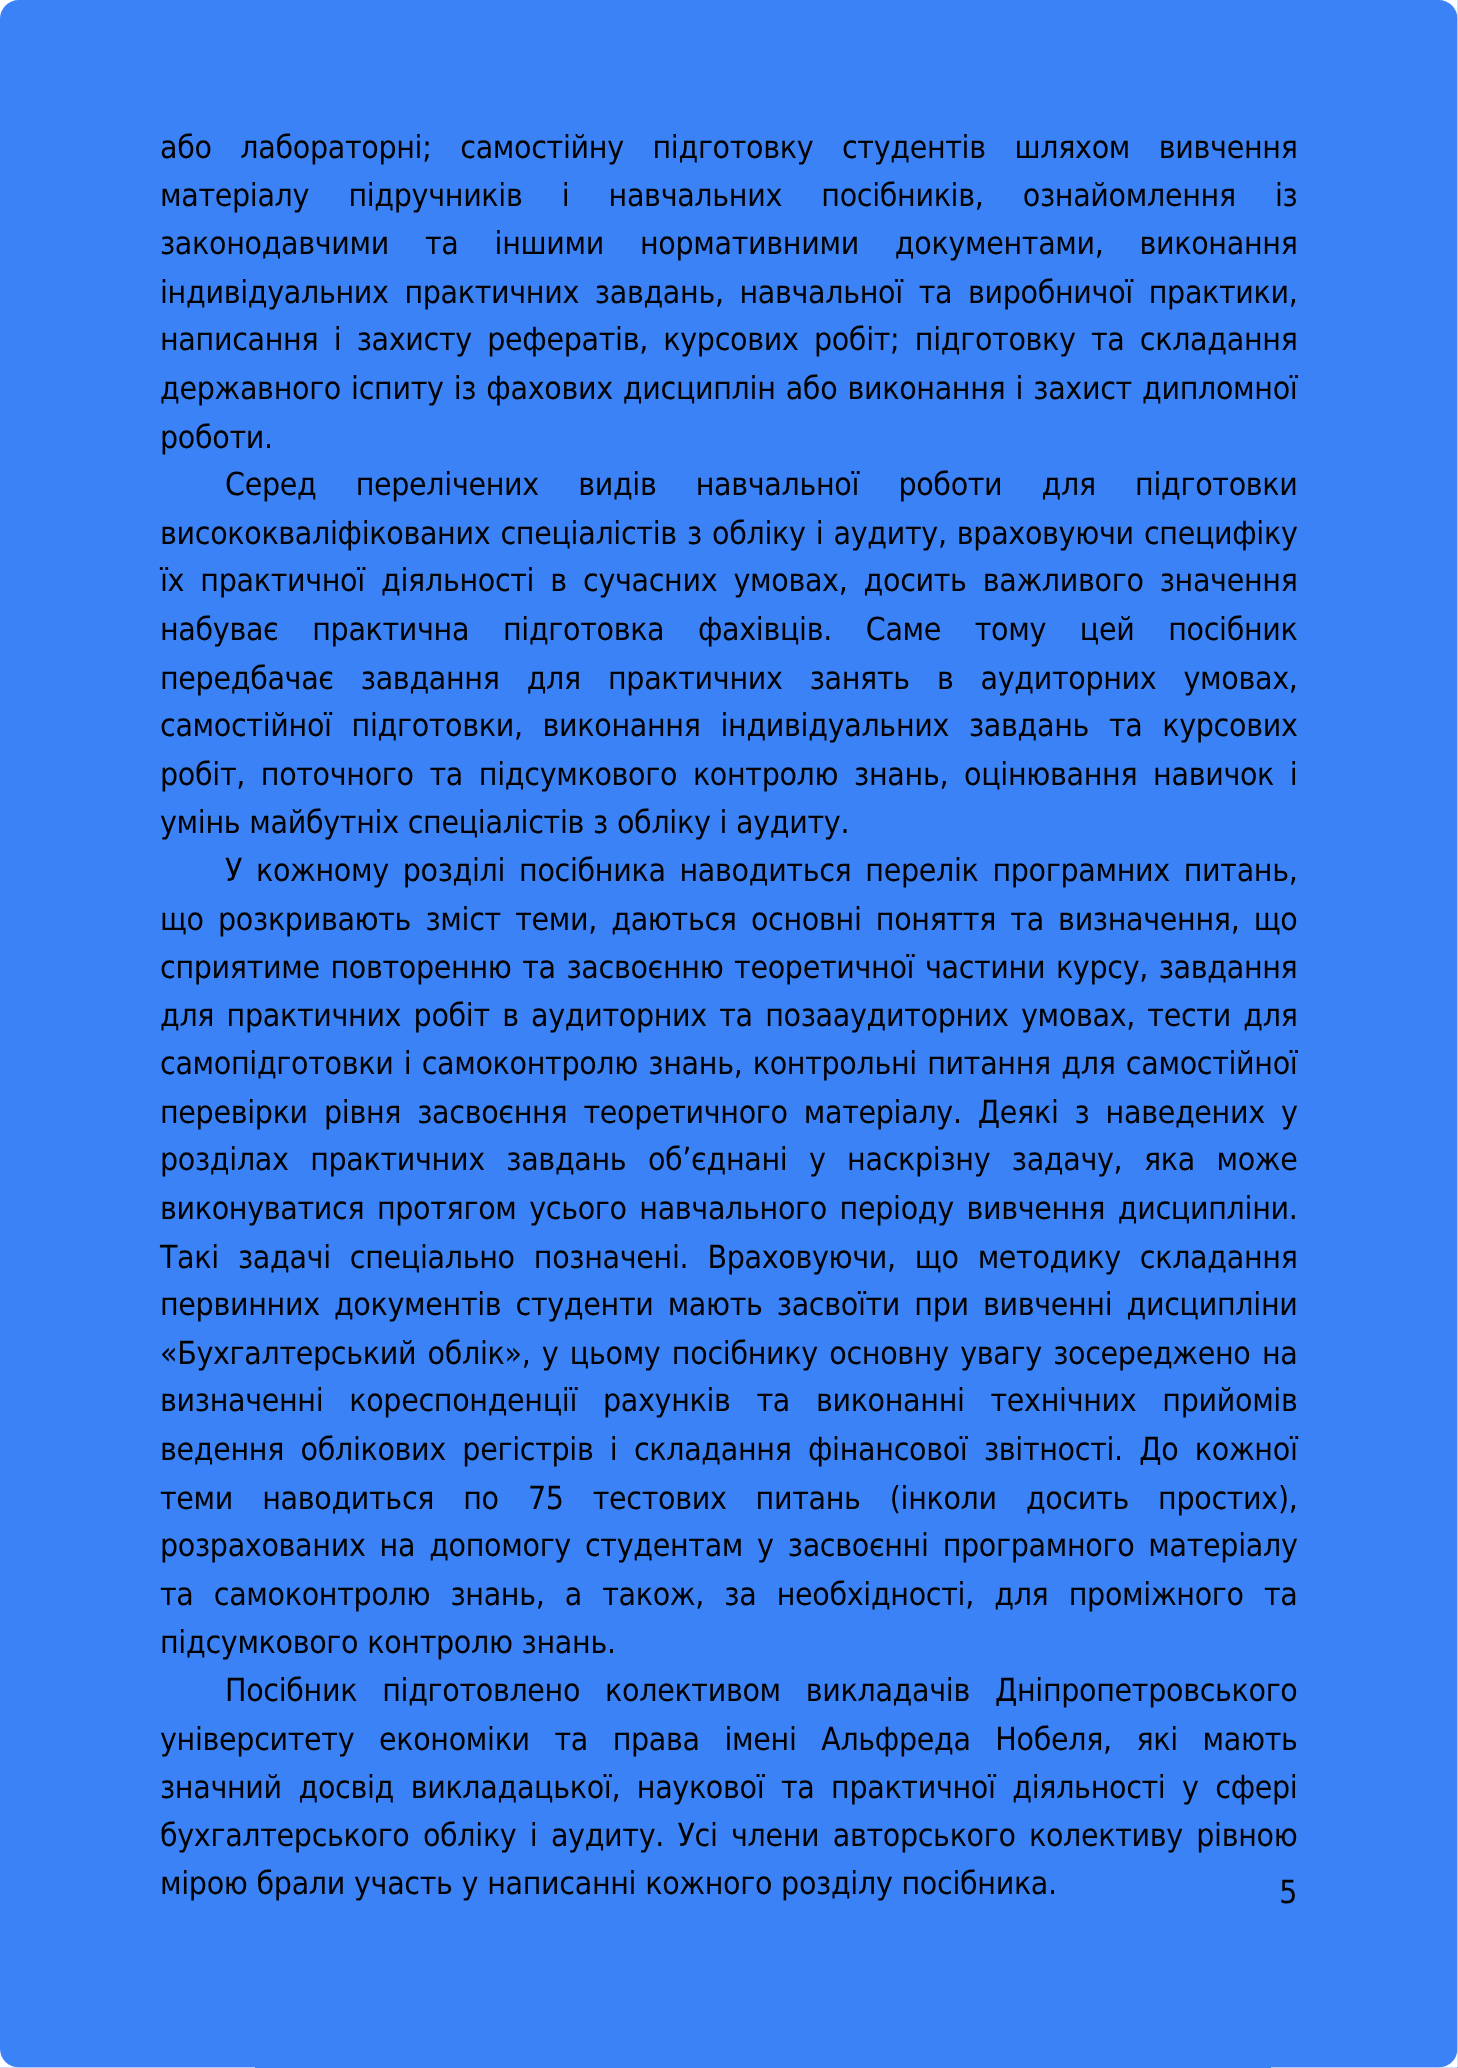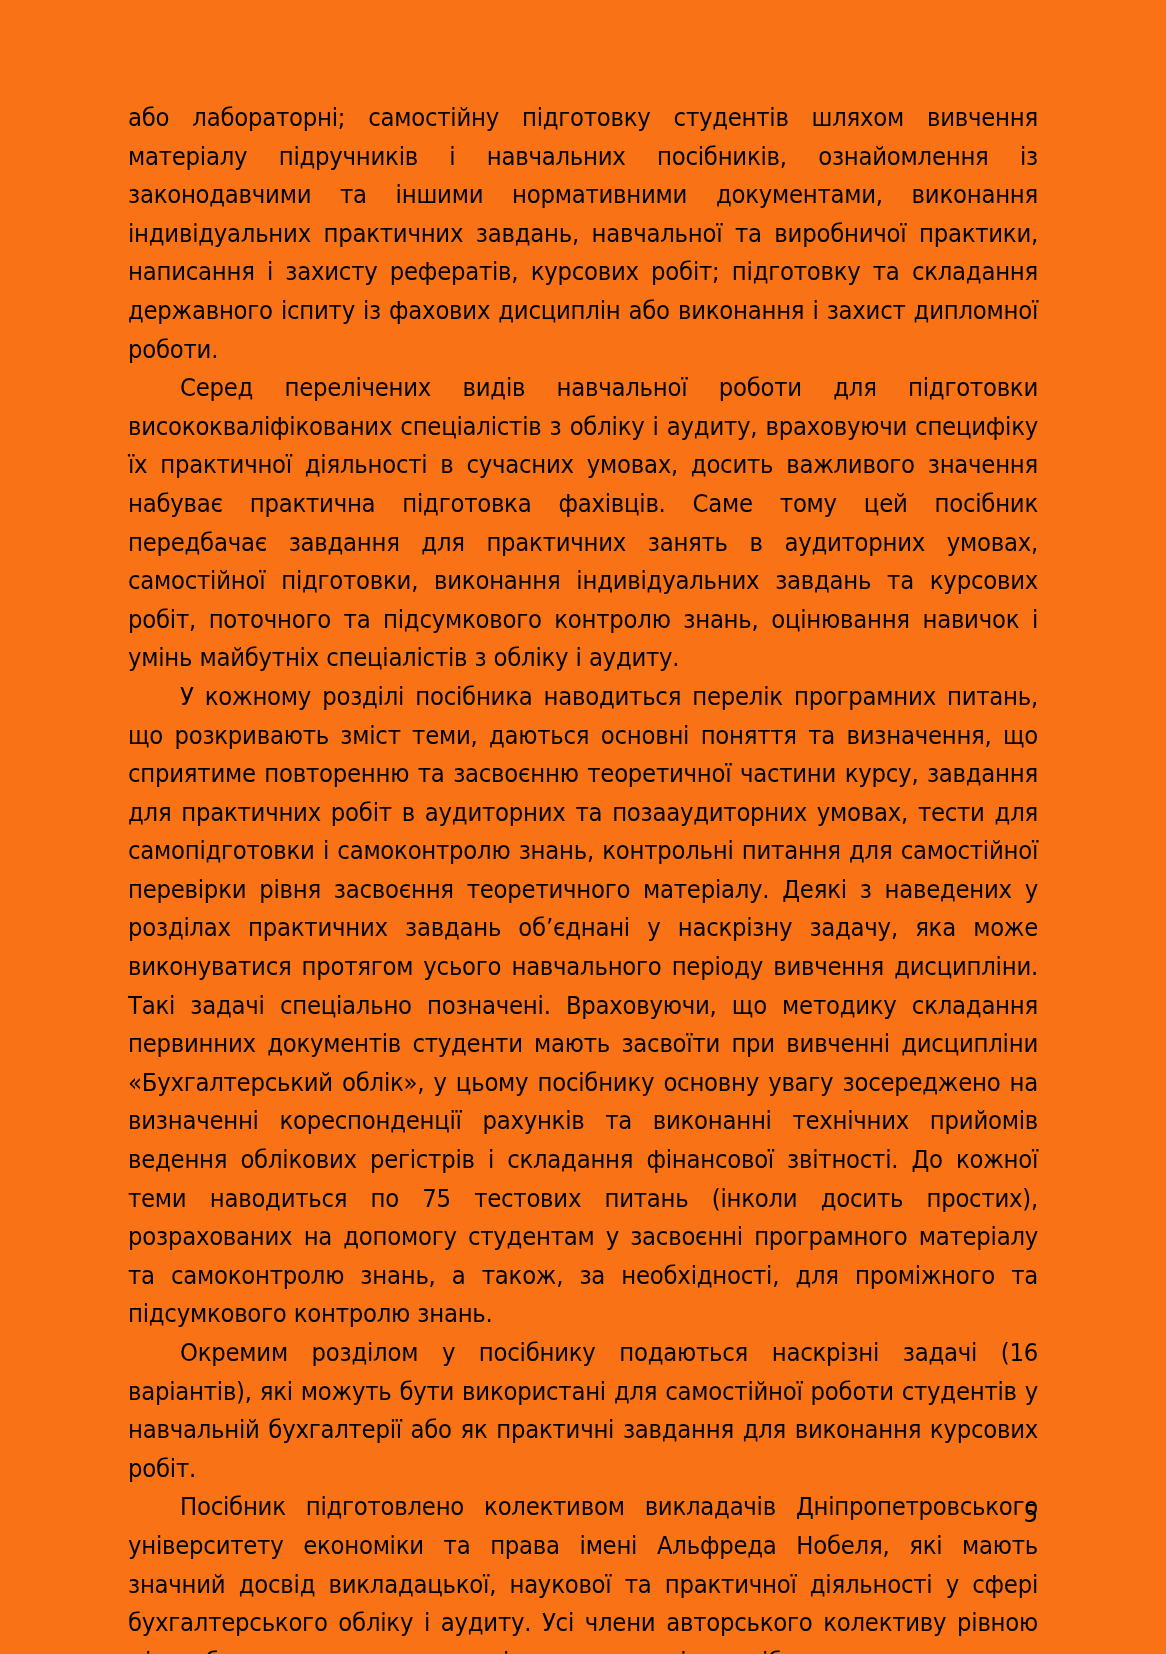--- a/index.html
+++ b/index.html
@@ -5,23 +5,24 @@
 <style>
   html, body {
     margin: 0;
     padding: 0;
     background: #ffffff;
   }
   .page {
     position: relative;
     width: 1166px;
     height: 1654px;
-    background: #f97316;
+    background: #3b82f6;
     overflow: hidden;
     box-sizing: border-box;
+    border-radius: 15px;
   }
   .text-column {
     position: absolute;
     left: 128px;
     top: 98px;
     width: 910px;
   }
   .para {
     margin: 0;
     font-family: "DejaVu Sans Condensed", "Liberation Sans Narrow", "Liberation Sans", sans-serif;
@@ -55,21 +56,20 @@
 <div class="page">
 
   <div class="text-column">
 
     <p class="para">або лабораторні; самостійну підготовку студентів шляхом вивчення матеріалу підручників і навчальних посібників, ознайомлення із законодавчими та іншими нормативними документами, виконання індивідуальних практичних завдань, навчальної та виробничої практики, написання і захисту рефератів, курсових робіт; підготовку та складання державного іспиту із фахових дисциплін або виконання і захист дипломної роботи.</p>
 
     <p class="para indent">Серед перелічених видів навчальної роботи для підготовки висококваліфікованих спеціалістів з обліку і аудиту, враховуючи специфіку їх практичної діяльності в сучасних умовах, досить важливого значення набуває практична підготовка фахівців. Саме тому цей посібник передбачає завдання для практичних занять в аудиторних умовах, самостійної підготовки, виконання індивідуальних завдань та курсових робіт, поточного та підсумкового контролю знань, оцінювання навичок і умінь майбутніх спеціалістів з обліку і аудиту.</p>
 
     <p class="para indent">У кожному розділі посібника наводиться перелік програмних питань, що розкривають зміст теми, даються основні поняття та визначення, що сприятиме повторенню та засвоєнню теоретичної частини курсу, завдання для практичних робіт в аудиторних та позааудиторних умовах, тести для самопідготовки і самоконтролю знань, контрольні питання для самостійної перевірки рівня засвоєння теоретичного матеріалу. Деякі з наведених у розділах практичних завдань об’єднані у наскрізну задачу, яка може виконуватися протягом усього навчального періоду вивчення дисципліни. Такі задачі спеціально позначені. Враховуючи, що методику складання первинних документів студенти мають засвоїти при вивченні дисципліни «Бухгалтерський облік», у цьому посібнику основну увагу зосереджено на визначенні кореспонденції рахунків та виконанні технічних прийомів ведення облікових регістрів і складання фінансової звітності. До кожної теми наводиться по 75 тестових питань (інколи досить простих), розрахованих на допомогу студентам у засвоєнні програмного матеріалу та самоконтролю знань, а також, за необхідності, для проміжного та підсумкового контролю знань.</p>
 
-    <p class="para indent">Окремим розділом у посібнику подаються наскрізні задачі (16 варіантів), які можуть бути використані для самостійної роботи студентів у навчальній бухгалтерії або як практичні завдання для виконання курсових робіт.</p>
 
     <p class="para indent">Посібник підготовлено колективом викладачів Дніпропетровського університету економіки та права імені Альфреда Нобеля, які мають значний досвід викладацької, наукової та практичної діяльності у сфері бухгалтерського обліку і аудиту. Усі члени авторського колективу рівною мірою брали участь у написанні кожного розділу посібника.</p>
 
   </div>
 
   <div class="page-number">5</div>
 
 </div>
 
 </body></html>

